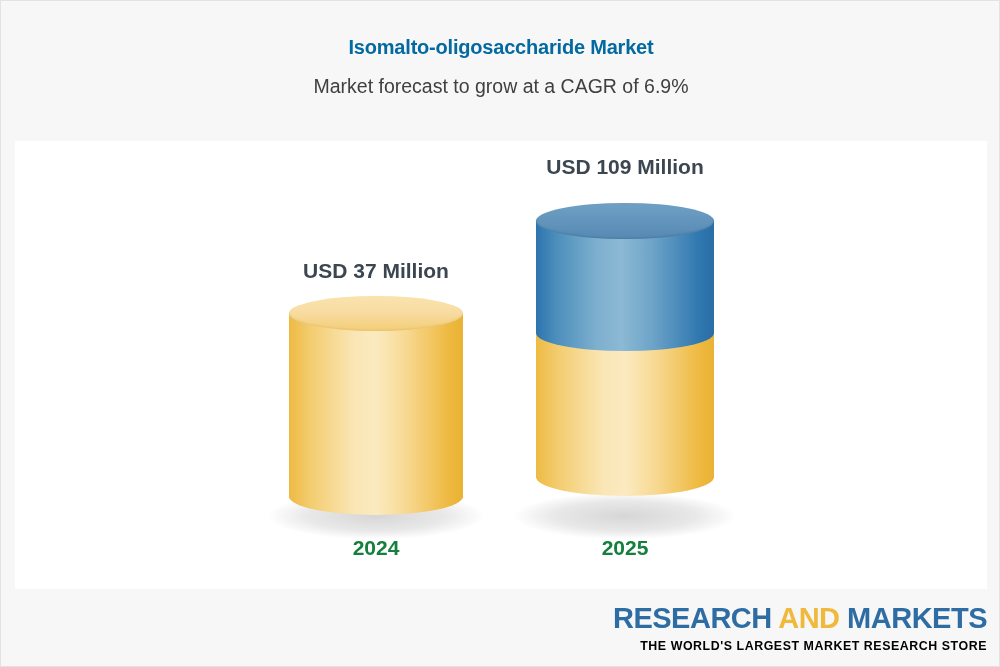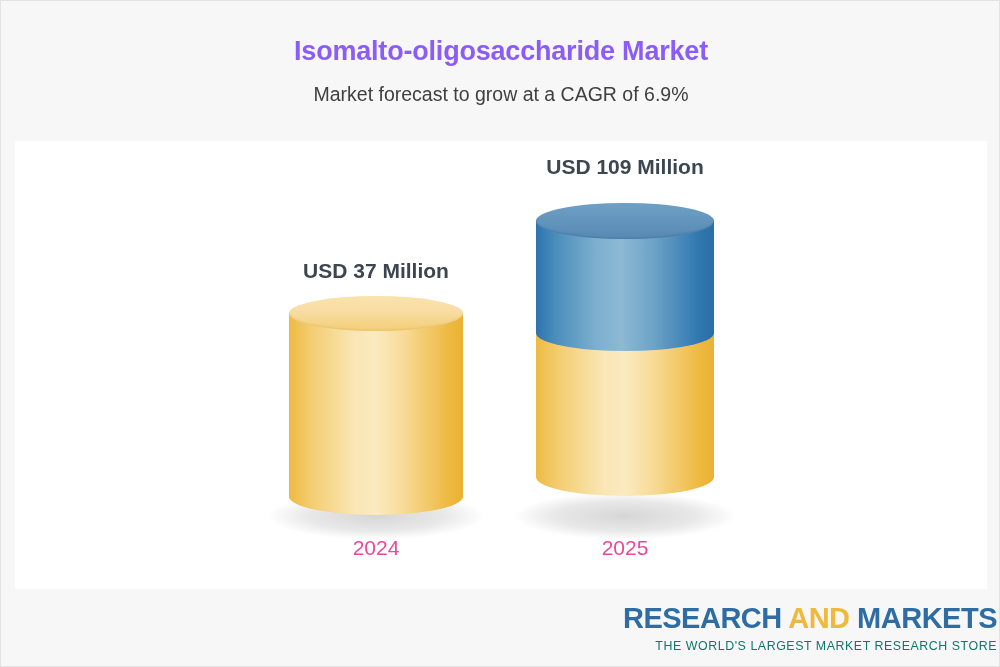--- a/index.html
+++ b/index.html
@@ -26,23 +26,23 @@
 
   
   .header {
     position: absolute;
     top: 34px;
     left: 0;
     width: 1000px;
     text-align: center;
   }
   .chart-title {
-    font-size: 27px;
-    font-weight: bold;
-    color: #8b5cf6;
+    font-size: 20px;
+    font-weight: bold;
+    color: #0369a1;
     letter-spacing: -0.2px;
     line-height: 1.2;
     margin: 0;
   }
   .chart-subtitle {
     font-size: 19.5px;
     font-weight: normal;
     color: #404040;
     margin: 0;
     padding-top: 16px;
@@ -221,22 +221,22 @@
     white-space: nowrap;
     line-height: 1;
   }
   #label-2024 { left: 274px; top: 119px; width: 174px; }
   #label-2030 { left: 521px; top: 15px;  width: 178px; }
 
   
   .cat-label {
     position: absolute;
     font-size: 21px;
-    font-weight: normal;
-    color: #ec4899;
+    font-weight: bold;
+    color: #15803d;
     text-align: center;
     white-space: nowrap;
     line-height: 1;
     top: 396px;
   }
   #cat-2024 { left: 274px; width: 174px; }
   #cat-2030 { left: 521px; width: 178px; }
 
   
   .source-url {
@@ -244,37 +244,37 @@
     left: 30px;
     bottom: 23px;
     font-size: 15.5px;
     color: #9aa0a6;
     letter-spacing: 0.1px;
     white-space: nowrap;
   }
 
   .logo {
     position: absolute;
-    right: 2px;
+    right: 12px;
     bottom: 14px;
     text-align: right;
     line-height: 1;
   }
   .logo-main {
     font-size: 29px;
     font-weight: bold;
     color: #2e6da4;
     letter-spacing: -0.5px;
     white-space: nowrap;
   }
   .logo-and { color: #f0b93c; }
   .logo-tagline {
     font-size: 12.4px;
-    font-weight: normal;
-    color: #0f766e;
+    font-weight: bold;
+    color: #000000;
     letter-spacing: 0.55px;
     white-space: nowrap;
     padding-top: 7px;
   }
 </style>
 </head>
 <body>
 
 <div id="infographic">
 

